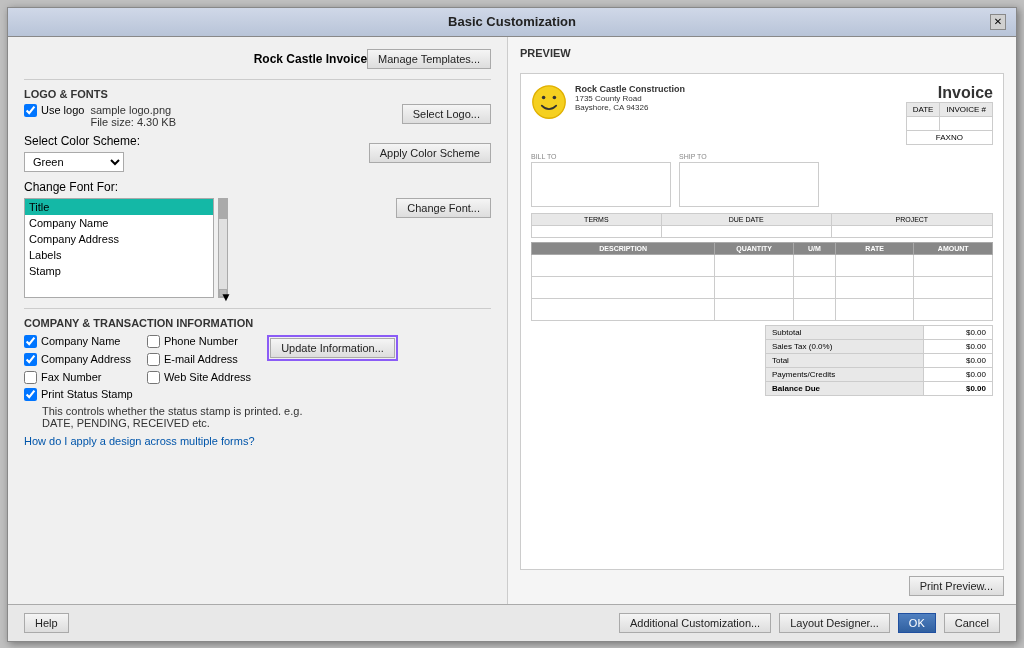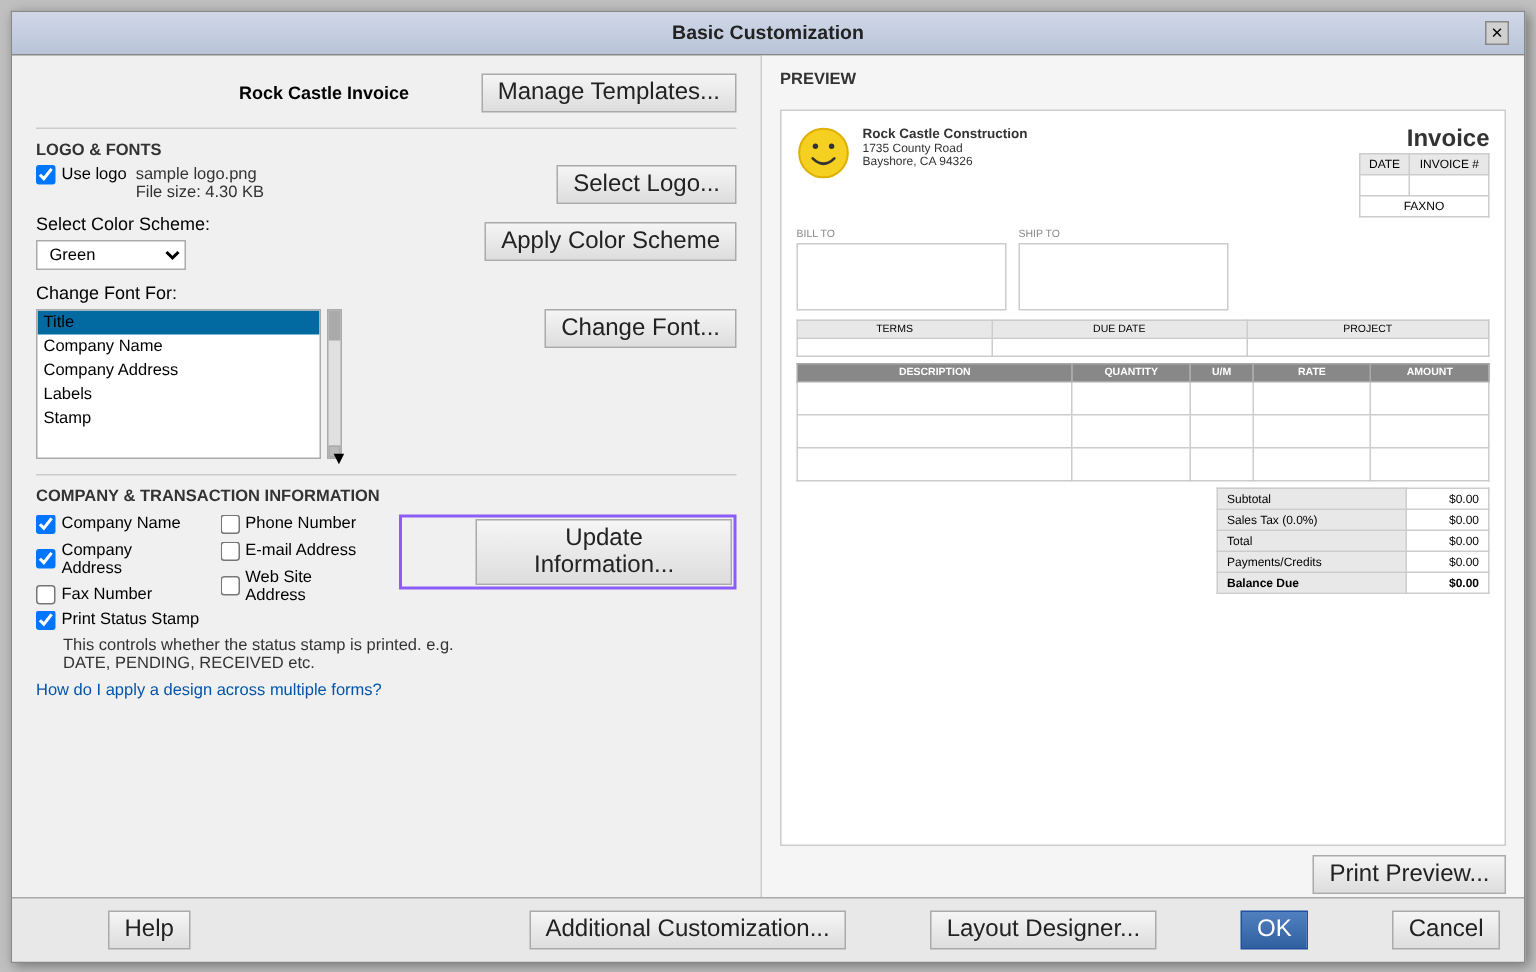--- a/index.html
+++ b/index.html
@@ -82,24 +82,23 @@
     }
     .template-name {
       font-weight: bold;
       font-size: 12px;
       color: #000;
     }
     .btn {
       background: linear-gradient(to bottom, #f5f5f5, #ddd);
       border: 1px solid #aaa;
       padding: 3px 10px;
-      font-size: 16px;
+      font-size: 11px;
       cursor: pointer;
       color: #222;
-      margin-left: 48px;
     }
     .btn-primary {
       background: linear-gradient(to bottom, #5080c0, #3060a0);
       color: white;
       border: 1px solid #2050a0;
     }
     .divider {
       border: none;
       border-top: 1px solid #ccc;
       margin: 8px 0;
@@ -160,21 +159,21 @@
       background: white;
       height: 100px;
       overflow-y: scroll;
       font-size: 11px;
     }
     .font-list-item {
       padding: 2px 4px;
       cursor: pointer;
     }
     .font-list-item.selected {
-      background: #0369a1;
+      background: #14b8a6;
     }
     .company-info-section {
       margin-top: 8px;
     }
     .update-btn-highlight {
       border: 2px solid #8b5cf6;
       padding: 1px;
     }
     .print-stamp-row {
       display: flex;
@@ -568,21 +567,21 @@
             <td style="padding:12px 4px 2px;">&nbsp;</td>
             <td></td>
             <td></td>
             <td></td>
             <td></td>
           </tr>
         </tbody>
           </table>
 
         <div style="display:flex; justify-content:flex-end; margin-top:4px;">
-          <table style="font-size:8px; border-collapse:collapse; width:182px;">
+          <table style="font-size:8px; border-collapse:collapse; width:228px;">
             <tbody>
                 <tr>
               <td style="border:1px solid #ccc;padding:2px 6px;background:#e8e8e8;">Subtotal</td>
               <td style="border:1px solid #ccc;padding:2px 6px;text-align:right;">$0.00</td>
             </tr>
             <tr>
               <td style="border:1px solid #ccc;padding:2px 6px;background:#e8e8e8;">Sales Tax (0.0%)</td>
               <td style="border:1px solid #ccc;padding:2px 6px;text-align:right;">$0.00</td>
             </tr>
             <tr>

